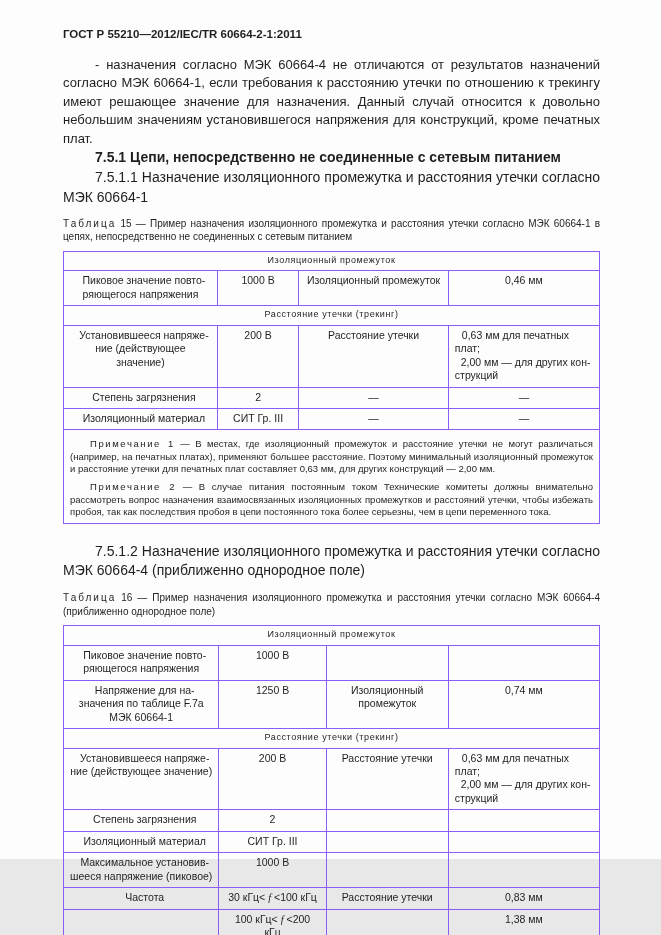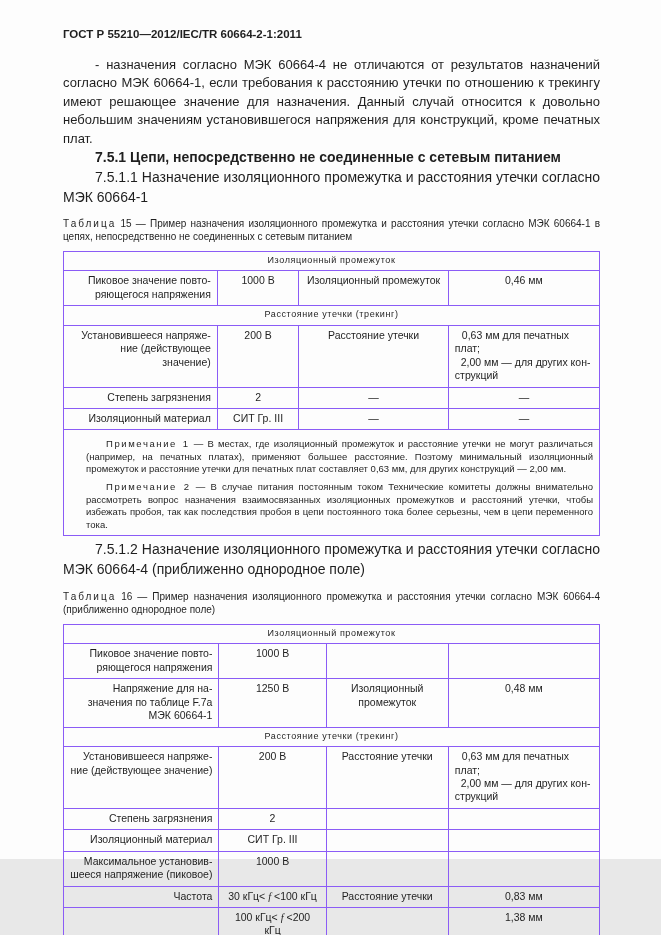--- a/index.html
+++ b/index.html
@@ -59,39 +59,39 @@
     overflow: hidden;
   }
   td.sec {
     text-align: center;
     font-size: 9px;
     letter-spacing: 0.6px;
     padding: 2px 4px;
     border-bottom: 3px double #2e2e2e;
   }
   td.c1 {
-    text-align: right;
+    text-align: center;
     text-indent: 7px;
     white-space: pre-line;
   }
   td.cc {
     text-align: center;
     white-space: pre-line;
   }
   td.cl {
     text-align: left;
     text-indent: 7px;
     white-space: pre-line;
   }
   td.notes {
     padding: 2px 9px 6px 9px;
     font-size: 9.5px;
   }
   .note {
-    margin: 5px 0 0 16px;
+    margin: 5px 0 0 0;
     text-align: justify;
     text-indent: 20px;
     line-height: 1.32;
   }
   .note-label { letter-spacing: 1.6px; }
   .fvar { font-style: italic; font-family: "Liberation Serif", serif; }
   .page-number {
     font-size: 11px;
     margin-top: 7px;
   }
@@ -158,21 +158,21 @@
       </tr>
       <tr>
         <td class="notes" colspan="4">
           <p class="note"><span class="note-label">Примечание 1</span><span> — В местах, где изоляционный промежуток и расстояние утечки не могут различаться (например, на печатных платах), применяют большее расстояние. Поэтому минимальный изоляционный промежуток и расстояние утечки для печатных плат составляет 0,63 мм, для других конструкций — 2,00 мм.</span></p>
           <p class="note"><span class="note-label">Примечание 2</span><span> — В случае питания постоянным током Технические комитеты должны внимательно рассмотреть вопрос назначения взаимосвязанных изоляционных промежутков и расстояний утечки, чтобы избежать пробоя, так как последствия пробоя в цепи постоянного тока более серьезны, чем в цепи переменного тока.</span></p>
         </td>
       </tr>
     </tbody>
   </table>
 
-  <p class="heading" style="margin-top:4px">7.5.1.2 Назначение изоляционного промежутка и расстояния утечки согласно МЭК 60664-4 (приближенно однородное поле)</p>
+  <p class="heading" style="margin-top:18px">7.5.1.2 Назначение изоляционного промежутка и расстояния утечки согласно МЭК 60664-4 (приближенно однородное поле)</p>
 
   <p class="table-caption" style="margin-top:10px">
     <span class="cap-word">Таблица</span>
     <span>16</span>
     <span>— Пример назначения изоляционного промежутка и расстояния утечки согласно МЭК 60664-4 (приближенно однородное поле)</span>
   </p>
 
   <table class="gost">
     <colgroup>
       <col style="width:29%">
@@ -191,21 +191,21 @@
         <td class="cc"></td>
         <td class="cc"></td>
       </tr>
       <tr>
         <td class="c1">Напряжение для на-
 значения по таблице F.7a
 МЭК 60664-1</td>
         <td class="cc">1250 В</td>
         <td class="cc">Изоляционный
 промежуток</td>
-        <td class="cc">0,48 мм</td>
+        <td class="cc">0,74 мм</td>
       </tr>
       <tr>
         <td class="sec" colspan="4">Расстояние утечки (трекинг)</td>
       </tr>
       <tr>
         <td class="c1">Установившееся напряже-
 ние (действующее значение)</td>
         <td class="cc">200 В</td>
         <td class="cc">Расстояние утечки</td>
         <td class="cl">0,63 мм для печатных плат;

